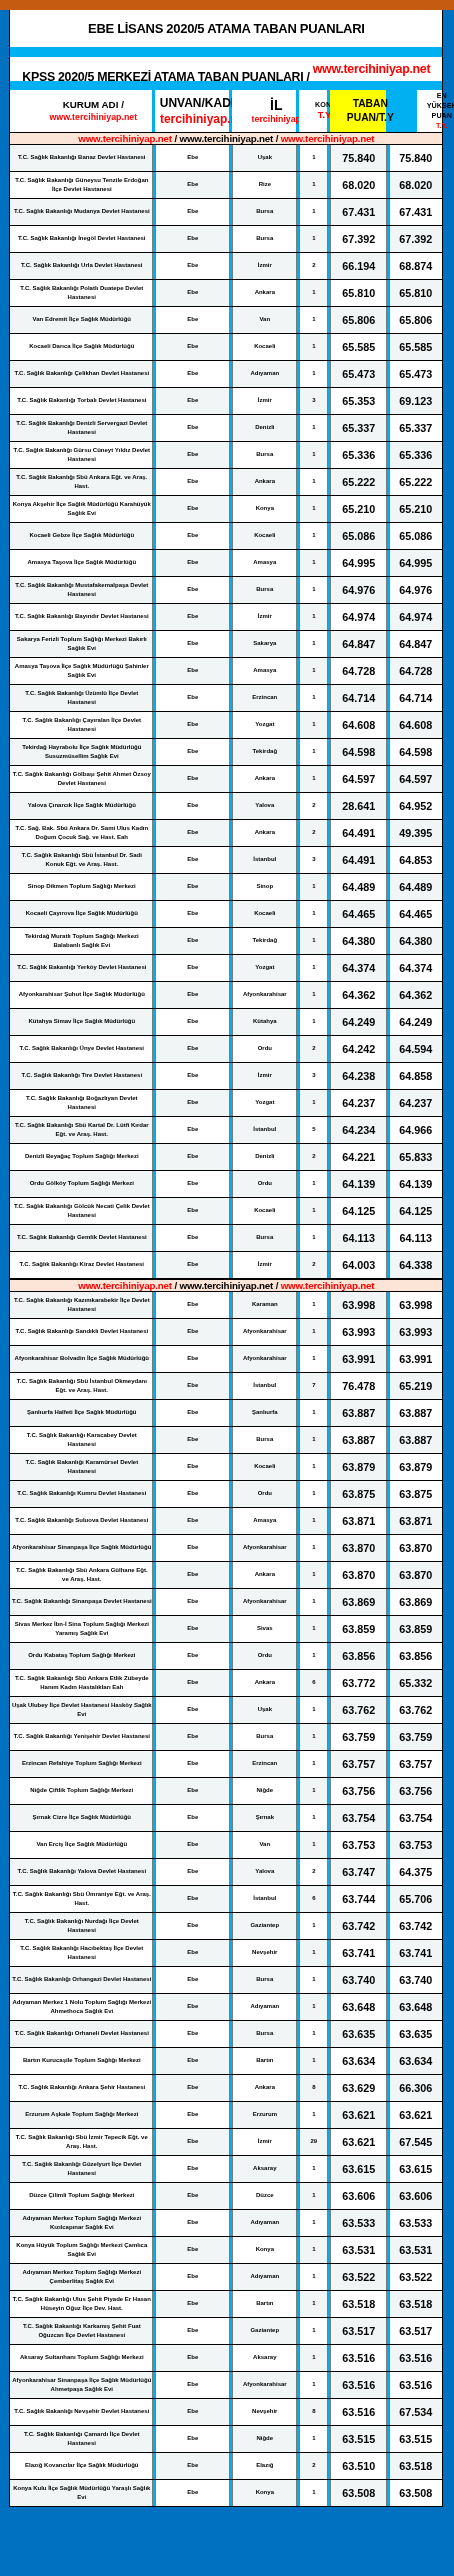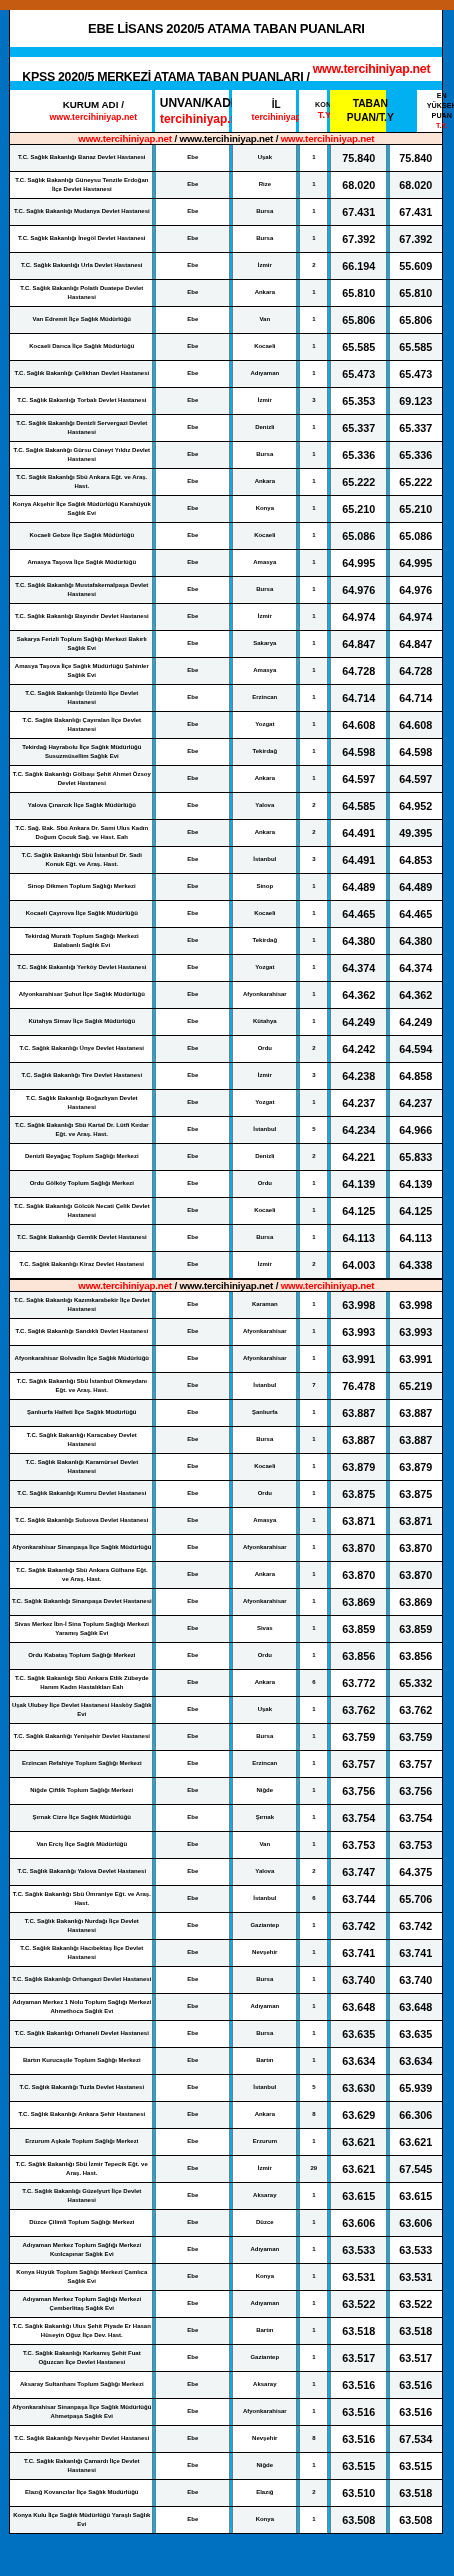--- a/index.html
+++ b/index.html
@@ -45,21 +45,21 @@
   <div class="grid hdr">
     <div class="hcell sep" style="font-size:9.8px;">
       <span class="l1">KURUM ADI /</span>
       <span class="red" style="font-size:8.8px;">www.tercihiniyap.net</span>
     </div>
     <div class="hcell sep" style="font-size:12px;">
       <span class="l1">UNVAN/KADRO</span>
       <span class="red">tercihiniyap.net</span>
     </div>
     <div class="hcell sep" style="font-size:8.8px;">
-      <span class="l1" style="font-size:10px;">İL</span>
+      <span class="l1" style="font-size:14px;">İL</span>
       <span class="red">tercihiniyap</span>
     </div>
     <div class="hcell sep" style="font-size:7.2px;">
       <span class="l1">KONT</span>
       <span class="red" style="font-size:9.3px;">T.Y.</span>
     </div>
     <div class="hcell yellow sep" style="font-size:10.3px;">
       <span class="l1">TABAN</span>
       <span class="l1">PUAN/T.Y</span>
     </div>
@@ -108,21 +108,21 @@
         <div class="cell c3">1</div>
         <div class="cell c4">67.392</div>
         <div class="cell c5">67.392</div>
       </div>
       <div class="row alt">
         <div class="cell c0">T.C. Sağlık Bakanlığı Urla Devlet Hastanesi</div>
         <div class="cell c1">Ebe</div>
         <div class="cell c2">İzmir</div>
         <div class="cell c3">2</div>
         <div class="cell c4">66.194</div>
-        <div class="cell c5">55.609</div>
+        <div class="cell c5">68.874</div>
       </div>
       <div class="row">
         <div class="cell c0">T.C. Sağlık Bakanlığı Polatlı Duatepe Devlet Hastanesi</div>
         <div class="cell c1">Ebe</div>
         <div class="cell c2">Ankara</div>
         <div class="cell c3">1</div>
         <div class="cell c4">65.810</div>
         <div class="cell c5">65.810</div>
       </div>
       <div class="row alt">
@@ -267,21 +267,21 @@
         <div class="cell c2">Ankara</div>
         <div class="cell c3">1</div>
         <div class="cell c4">64.597</div>
         <div class="cell c5">64.597</div>
       </div>
       <div class="row alt">
         <div class="cell c0">Yalova Çınarcık İlçe Sağlık Müdürlüğü</div>
         <div class="cell c1">Ebe</div>
         <div class="cell c2">Yalova</div>
         <div class="cell c3">2</div>
-        <div class="cell c4">64.585</div>
+        <div class="cell c4">28.641</div>
         <div class="cell c5">64.952</div>
       </div>
       <div class="row">
         <div class="cell c0">T.C. Sağ. Bak. Sbü Ankara Dr. Sami Ulus Kadın Doğum Çocuk Sağ. ve Hast. Eah</div>
         <div class="cell c1">Ebe</div>
         <div class="cell c2">Ankara</div>
         <div class="cell c3">2</div>
         <div class="cell c4">64.491</div>
         <div class="cell c5">49.395</div>
       </div>
@@ -647,28 +647,20 @@
         <div class="cell c5">63.635</div>
       </div>
       <div class="row">
         <div class="cell c0">Bartın Kurucaşile Toplum Sağlığı Merkezi</div>
         <div class="cell c1">Ebe</div>
         <div class="cell c2">Bartın</div>
         <div class="cell c3">1</div>
         <div class="cell c4">63.634</div>
         <div class="cell c5">63.634</div>
       </div>
-      <div class="row alt">
-        <div class="cell c0">T.C. Sağlık Bakanlığı Tuzla Devlet Hastanesi</div>
-        <div class="cell c1">Ebe</div>
-        <div class="cell c2">İstanbul</div>
-        <div class="cell c3">5</div>
-        <div class="cell c4">63.630</div>
-        <div class="cell c5">65.939</div>
-      </div>
       <div class="row">
         <div class="cell c0">T.C. Sağlık Bakanlığı Ankara Şehir Hastanesi</div>
         <div class="cell c1">Ebe</div>
         <div class="cell c2">Ankara</div>
         <div class="cell c3">8</div>
         <div class="cell c4">63.629</div>
         <div class="cell c5">66.306</div>
       </div>
       <div class="row alt">
         <div class="cell c0">Erzurum Aşkale Toplum Sağlığı Merkezi</div>

